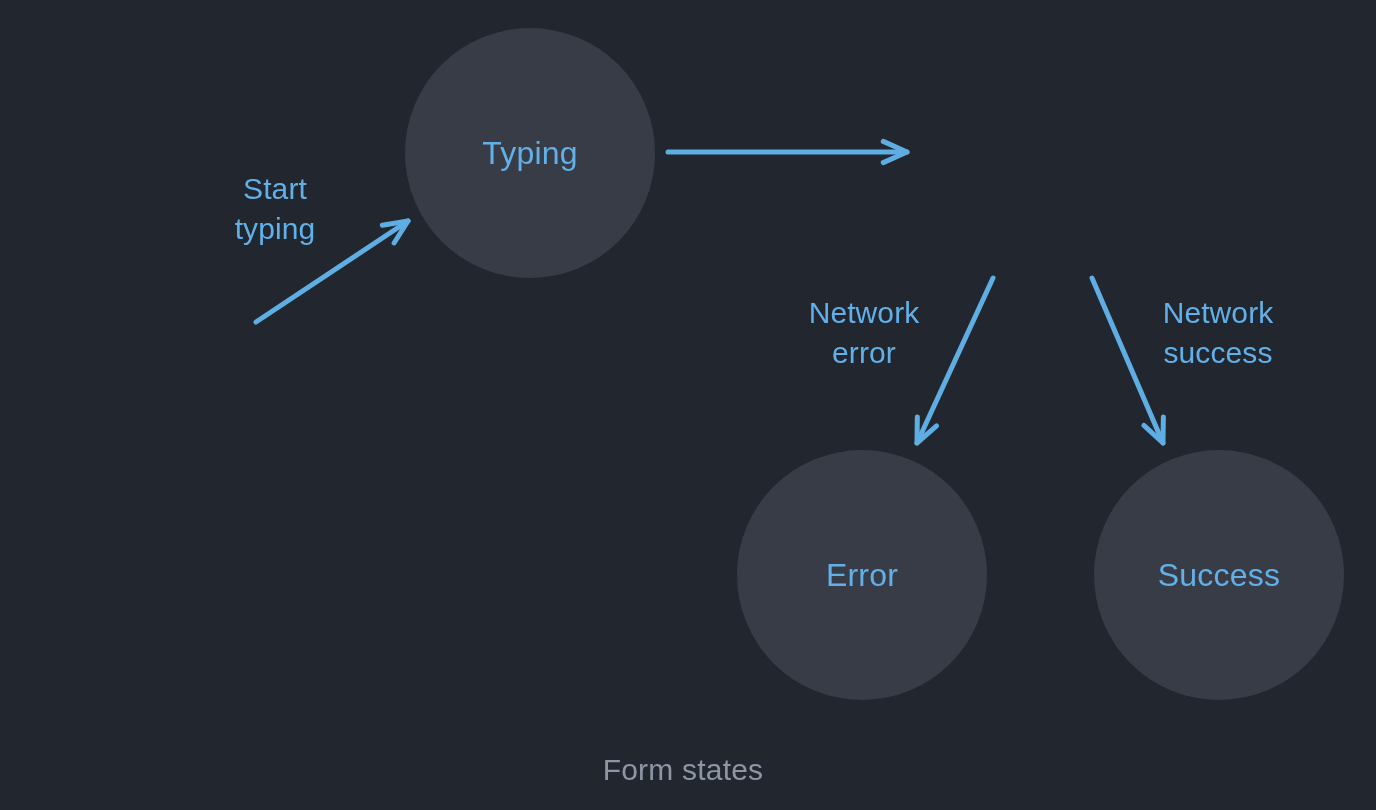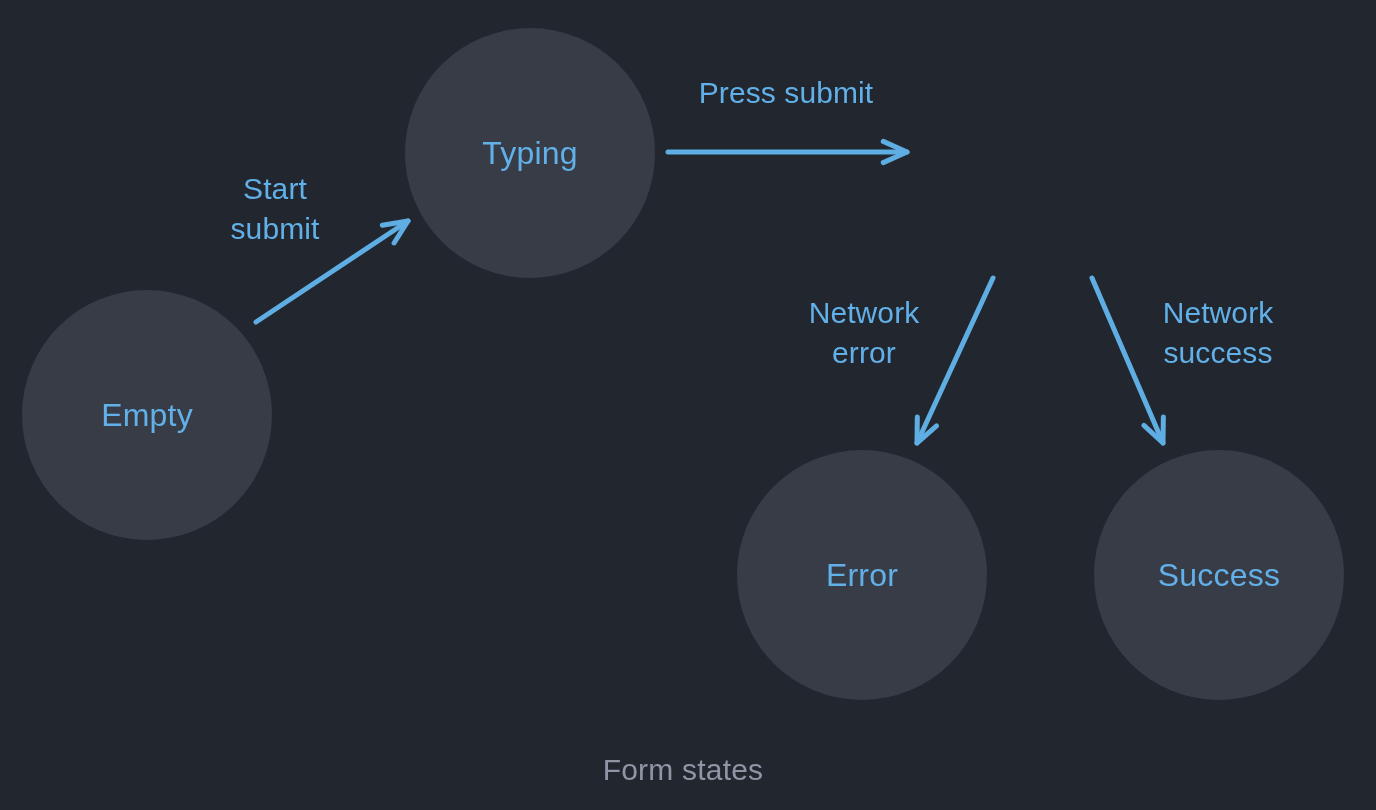--- a/index.html
+++ b/index.html
@@ -73,41 +73,37 @@
         <path d="M 394.0942675879566 242.96885536582747 L 408 221 L 382.35948354706613 225.3085863141903"></path>
         <line x1="668" y1="152" x2="907" y2="152"></line>
         <path d="M 883.25968755188 162.6017717795488 L 907 152 L 883.25968755188 141.3982282204512"></path>
         <line x1="993" y1="278" x2="917" y2="443"></line>
         <path d="M 917.302603026117 417.00176099408685 L 917 443 L 936.5613860780315 425.8724731876959"></path>
         <line x1="1092" y1="278" x2="1163" y2="443"></line>
         <path d="M 1143.877891245348 425.38338974787536 L 1163 443 L 1163.354790876028 417.0024208158858"></path>
       </g>
   </svg>
 
-  <div class="state-node" style="left:22px; top:290px; width:250px; height:250px;">
-    <span class="state-label">Empty</span>
-  </div>
 
   <div class="state-node" style="left:405px; top:28px; width:250px; height:250px;">
     <span class="state-label">Typing</span>
   </div>
 
 
   <div class="state-node" style="left:737px; top:450px; width:250px; height:250px;">
     <span class="state-label">Error</span>
   </div>
 
   <div class="state-node" style="left:1094px; top:450px; width:250px; height:250px;">
     <span class="state-label">Success</span>
   </div>
 
   <div class="edge-label" style="left:275px; top:209px; transform:translate(-50%,-50%); width:220px;">Start
-submit</div>
+typing</div>
 
-  <div class="edge-label" style="left:786px; top:93px; transform:translate(-50%,-50%); width:320px;">Press submit</div>
 
   <div class="edge-label" style="left:864px; top:333px; transform:translate(-50%,-50%); width:260px;">Network
 error</div>
 
   <div class="edge-label" style="left:1218px; top:333px; transform:translate(-50%,-50%); width:260px;">Network
 success</div>
 
   <div class="caption" style="left:683px; top:770px; transform:translate(-50%,-50%);">Form states</div>
 
 </div>

